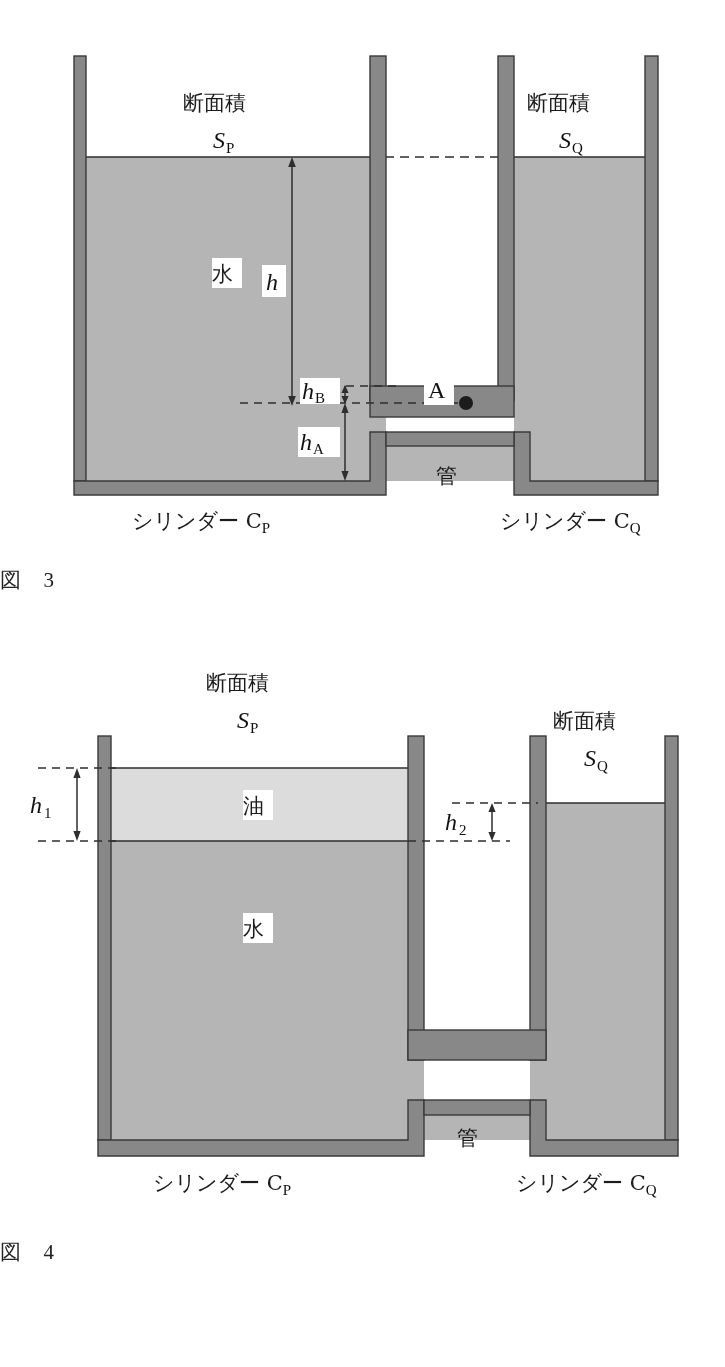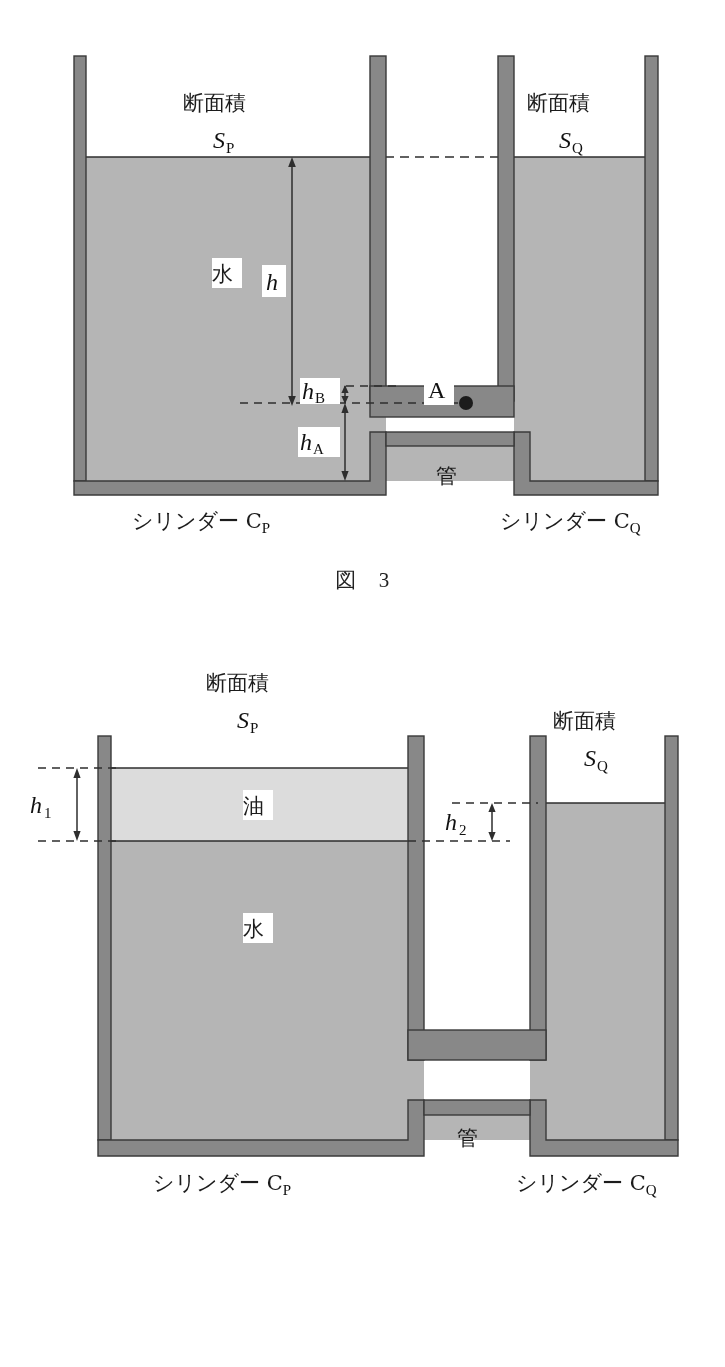--- a/index.html
+++ b/index.html
@@ -26,21 +26,20 @@
     display: block;
     position: absolute;
     left: 0;
     top: 0;
   }
 
   .caption {
     position: absolute;
     left: 0;
     width: 725px;
-    text-align: center;
     font-size: 21px;
     color: #222222;
     letter-spacing: 0.02em;
   }
   .caption .cap-num { margin-left: 22px; }
 
   
   .jp { font-family: "DejaVu Serif", serif; font-size: 21px; fill: #1c1c1c; }
   .sym-italic { font-family: "Liberation Serif", serif; font-style: italic; font-size: 24px; fill: #111111; }
   .sym-sub { font-family: "Liberation Serif", serif; font-style: normal; font-size: 15px; fill: #111111; }
@@ -258,13 +257,16 @@
       </text>
     </g>
     <g>
       <text x="516" y="550">
         <tspan class="jp">シリンダー C</tspan><tspan class="sym-sub" dx="0" dy="5">Q</tspan>
       </text>
     </g>
 
   </svg>
 
+  <div class="caption" style="top: 598px;">
+    <span>図</span><span class="cap-num">4</span>
+  </div>
 </div>
 
 </body></html>

